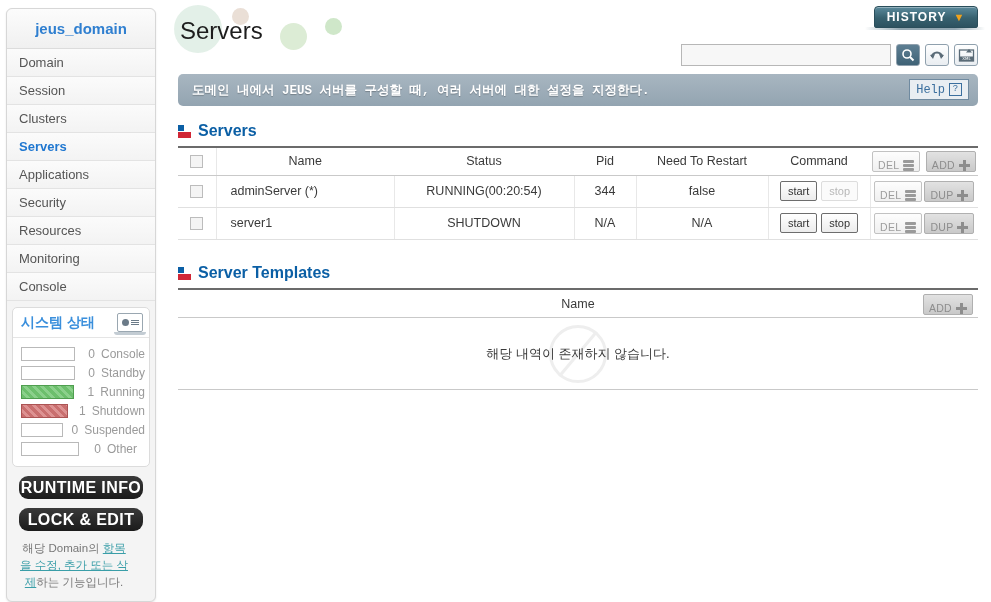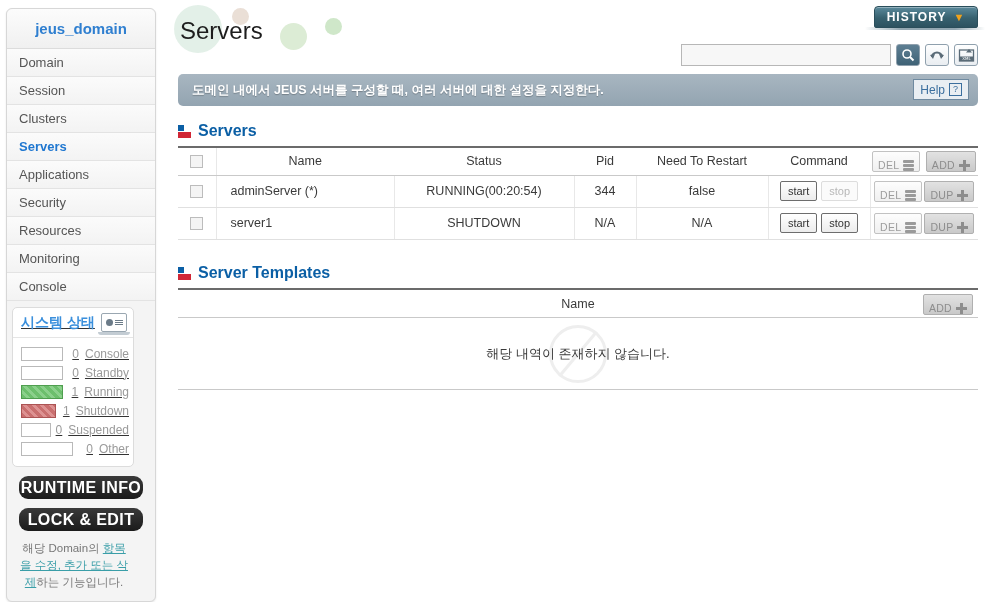--- a/index.html
+++ b/index.html
@@ -37,25 +37,24 @@
     padding-left: 12px;
     font-size: 13px;
     color: #555;
     border-bottom: 1px solid #e3e3e3;
     background: linear-gradient(#fbfbfb,#f3f3f3);
     cursor: pointer;
   }
   .nav-item.active { color: #1f77d0; font-weight: bold; }
 
   .status-box {
-    margin: 6px 21px 0 5px;
+    margin: 6px 5px 0 5px;
     background: #fff;
     border: 1px solid #dcdcdc;
     border-radius: 5px;
-    text-decoration: underline;
   }
   .status-head {
     height: 30px; display: flex; align-items: center;
     justify-content: space-between;
     padding: 0 6px 0 8px;
     border-bottom: 1px solid #e5e5e5;
   }
   .status-head .lbl { color: #3a8fdc; font-size: 14px; font-weight: bold; }
   .monitor-ico {
     width: 26px; height: 19px;
@@ -157,21 +156,21 @@
     display: flex; align-items: center; justify-content: center;
     cursor: pointer;
   }
   .tb-ico.blue { background: linear-gradient(#5e7f93,#3f6276); }
 
   .info-bar {
     position: absolute; left: 10px; top: 74px;
     width: 800px; height: 32px;
     background: linear-gradient(#a8b6c1,#93a4b1);
     border-radius: 5px;
-    display: flex; align-items: center;
+    display: flex; align-items: center; font-family: Liberation Mono, monospace;
   }
   .info-bar .txt {
     margin-left: 14px;
     color: #ffffff; font-size: 12.5px; font-weight: bold;
     text-shadow: 0 1px 1px rgba(0,0,0,.25);
   }
   .help-btn {
     position: absolute; right: 9px; top: 5px;
     height: 21px; padding: 2px 6px;
     background: #e9eef2; border: 1px solid #6f8aa0;

